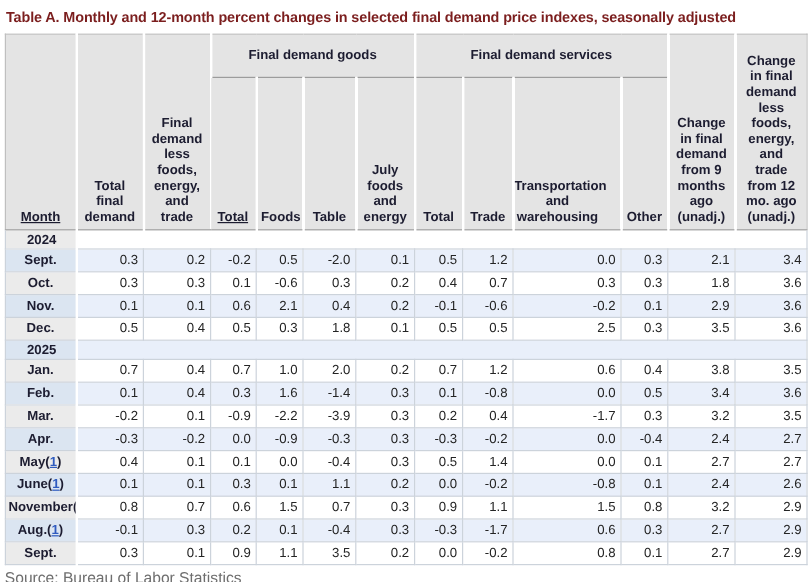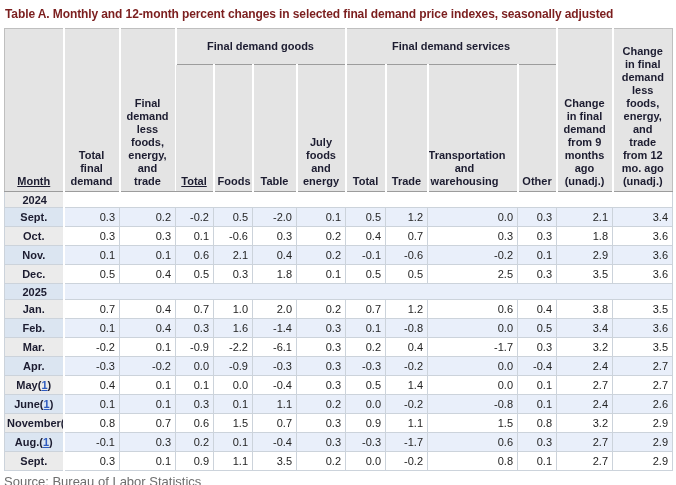--- a/index.html
+++ b/index.html
@@ -221,21 +221,21 @@
           <td>0.5</td>
           <td>3.4</td>
           <td>3.6</td>
         </tr>
         <tr>
           <td class="month-cell"><span>Mar.</span></td>
           <td>-0.2</td>
           <td>0.1</td>
           <td>-0.9</td>
           <td>-2.2</td>
-          <td>-6.1</td>
+          <td>-3.9</td>
           <td>0.3</td>
           <td>0.2</td>
           <td>0.4</td>
           <td>-1.7</td>
           <td>0.3</td>
           <td>3.2</td>
           <td>3.5</td>
         </tr>
         <tr>
           <td class="month-cell"><span>Apr.</span></td>

